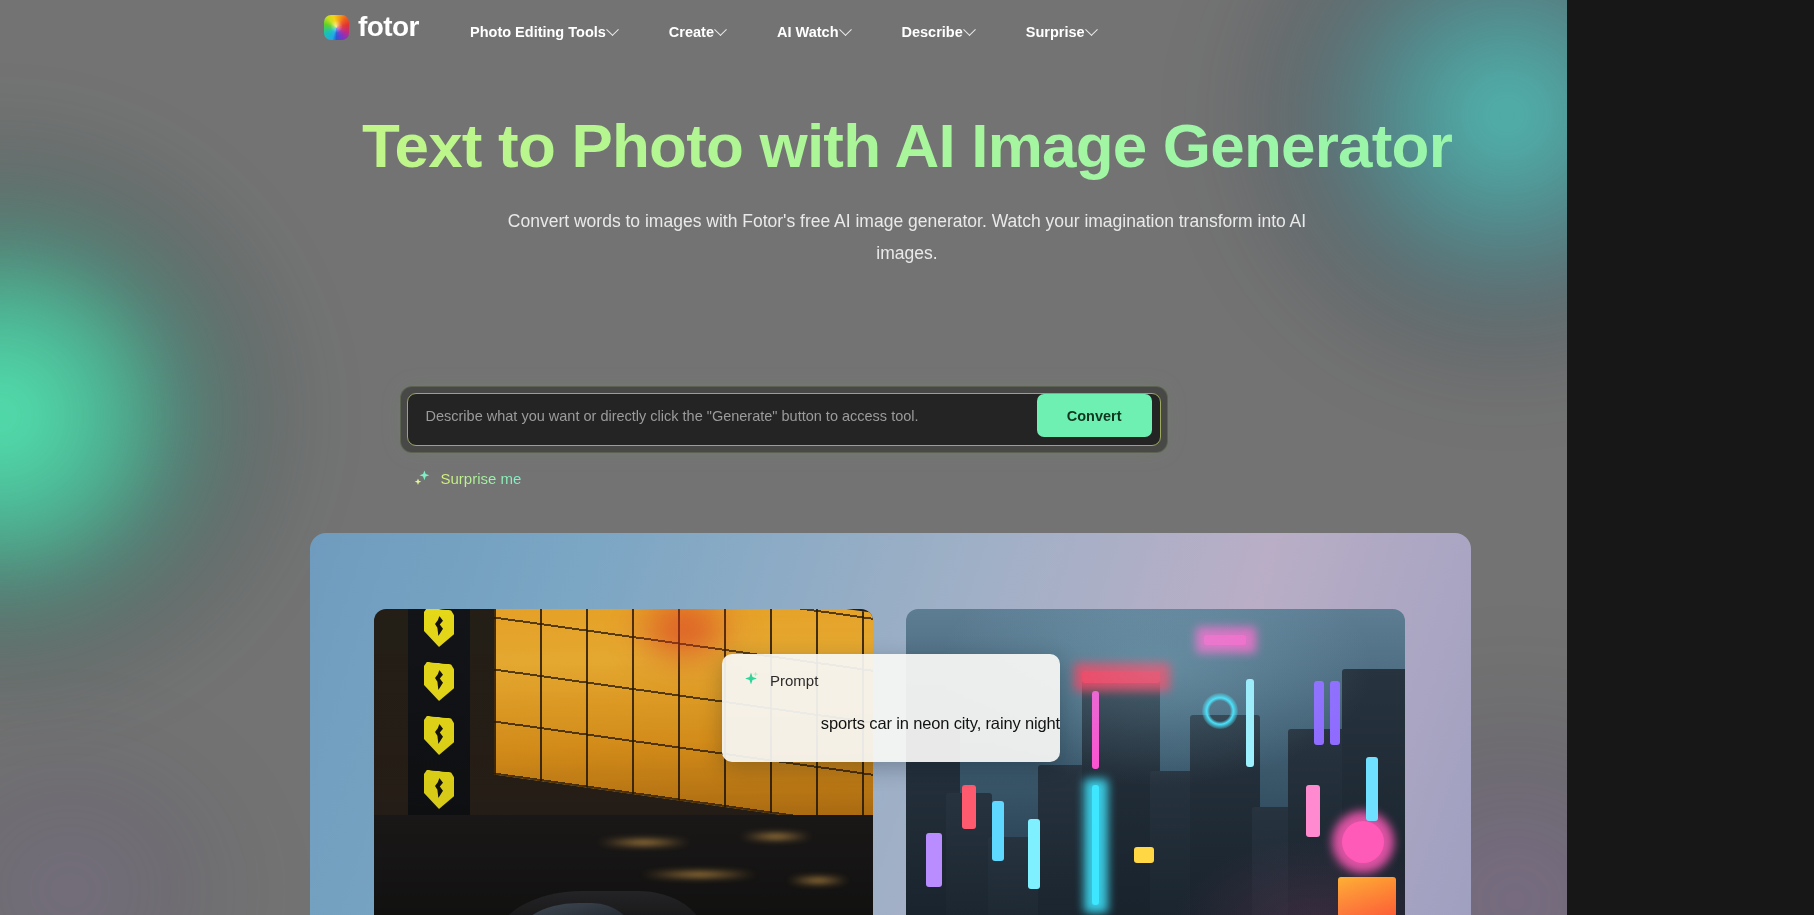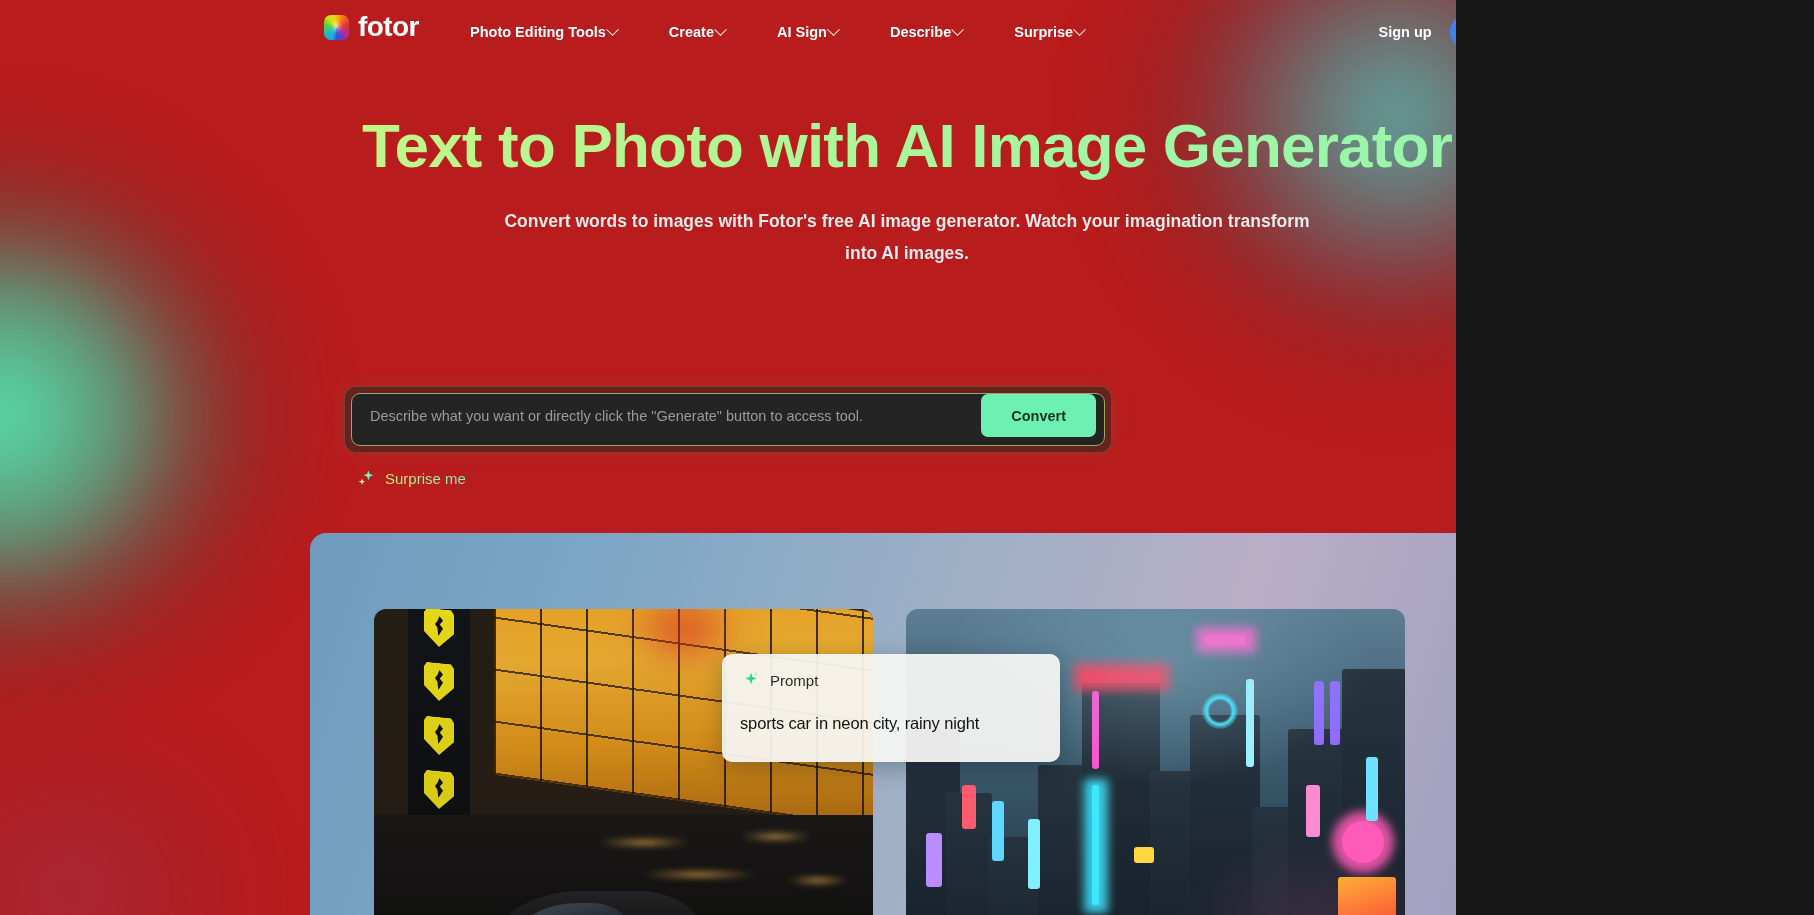--- a/index.html
+++ b/index.html
@@ -7,23 +7,23 @@
   html, body {
     width: 1814px;
     height: 915px;
     overflow: hidden;
     background: #171717;
     font-family: "Liberation Sans", sans-serif;
   }
 
   #page {
     position: relative;
-    width: 1456px;
+    width: 1567px;
     height: 915px;
-    background: #b91c1c;
+    background: #737373;
     overflow: hidden;
   }
 
   
   .glow { position: absolute; border-radius: 50%; pointer-events: none; }
 
   #glow-left {
     left: -330px; top: 95px;
     width: 660px; height: 640px;
     background: radial-gradient(closest-side,
@@ -184,21 +184,21 @@
     color: transparent;
     -webkit-text-fill-color: transparent;
     padding: 0 300px;
   }
 
   #hero-sub {
     margin-top: 22px;
     color: #e9e9ea;
     font-size: 17.5px;
     line-height: 32px;
-    font-weight: 700;
+    font-weight: 400;
     max-width: 830px;
     margin-left: auto;
     margin-right: auto;
   }
 
   
   #prompt-shell {
     position: absolute;
     left: 50%;
     top: 386px;
@@ -423,21 +423,22 @@
   #prompt-card {
     position: absolute;
     left: 722px;
     top: 654px;
     width: 338px;
     height: 108px;
     border-radius: 10px;
     background: rgba(247,247,245,0.93);
     box-shadow: 0 6px 22px rgba(10,20,35,0.28);
     z-index: 14;
-    padding: 16px 32px 0 18px;
+    padding: 16px 0 0 18px;
+    text-align: right;
   }
   #prompt-card-head {
     display: flex;
     align-items: center;
     gap: 10px;
   }
   #prompt-card-label {
     color: #2b2b2b;
     font-size: 15px;
     font-weight: 500;
@@ -470,37 +471,33 @@
     <nav id="nav">
       <div class="nav-item">
         <span>Photo Editing Tools</span>
         <i class="chev"></i>
       </div>
       <div class="nav-item">
         <span>Create</span>
         <i class="chev"></i>
       </div>
       <div class="nav-item">
-        <span>AI Sign</span>
+        <span>AI Watch</span>
         <i class="chev"></i>
       </div>
       <div class="nav-item">
         <span>Describe</span>
         <i class="chev"></i>
       </div>
       <div class="nav-item">
         <span>Surprise</span>
         <i class="chev"></i>
       </div>
     </nav>
 
-    <div id="auth">
-      <span id="signup-link">Sign up</span>
-      <button id="signin-button">Sign in</button>
-    </div>
   </div>
 
   <div id="hero">
     <h1 id="hero-title">Text to Photo with AI Image Generator</h1>
     <p id="hero-sub">Convert words to images with Fotor's free AI image generator. Watch your imagination transform into AI images.</p>
   </div>
 
   <div id="prompt-shell">
     <div id="prompt-inner">
       <input id="prompt-input" type="text" placeholder="Describe what you want or directly click the &quot;Generate&quot; button to access tool." style="">

